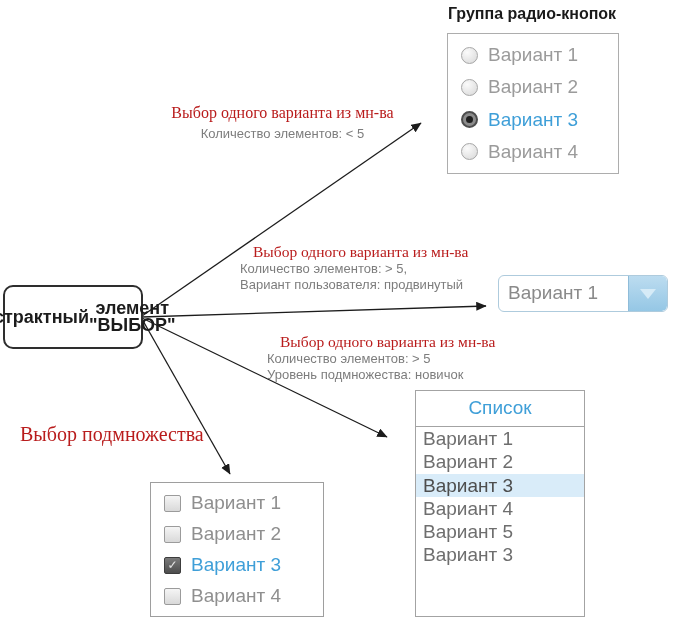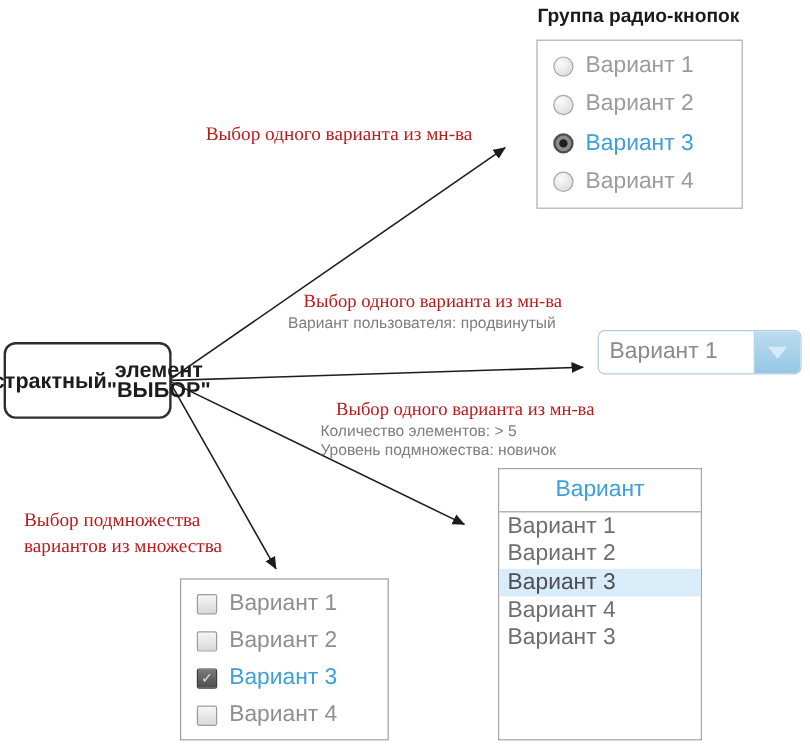--- a/index.html
+++ b/index.html
@@ -23,21 +23,21 @@
   .edge-label{color:#b91c1c;font-family:Liberation Serif, serif;font-size:16px;line-height:18px;}
   .edge-sub{color:#7d7d7d;font-family:"Liberation Sans",sans-serif;font-size:13px;line-height:15.5px;}
 
   .lbl-radio{left:140px;top:104px;width:285px;text-align:center;}
   .lbl-radio .edge-sub{margin-top:4px;}
   .lbl-dropdown{left:240px;top:243px;width:250px;}
   .lbl-dropdown .edge-label{padding-left:13px;font-size:15.5px;}
   .lbl-list{left:267px;top:333px;width:250px;}
   .lbl-list .edge-label{padding-left:13px;font-size:15.5px;}
   .lbl-checkbox{left:20px;top:423px;width:220px;}
-  .lbl-checkbox .edge-label{font-size:16px;line-height:22px;}
+  .lbl-checkbox .edge-label{font-size:20px;line-height:22px;}
 
   
   .group-title{font-weight:bold;font-size:16px;color:#1a1a1a;text-align:center;}
   .radio-title{left:432px;top:5px;width:200px;}
   .dropdown-title{left:494px;top:247px;width:178px;}
 
   
   .radio-box{
     left:447px;top:33px;width:172px;height:141px;border:1px solid #adadad;background:#fff;
     display:flex;flex-direction:column;justify-content:space-evenly;padding-left:13px;box-sizing:border-box;
@@ -101,36 +101,37 @@
     <line x1="142" y1="319" x2="230" y2="474" stroke="#1c1c1c" stroke-width="1.3" marker-end="url(#ah)"></line>
   </svg>
 
   <div class="abs node">
     <div>Абстрактный</div>
     <div>элемент "ВЫБОР"</div>
   </div>
 
   <div class="abs lbl-radio">
     <div class="edge-label">Выбор одного варианта из мн-ва</div>
+    <div class="edge-sub">Количество элементов: &lt; 5</div>
   </div>
 
   <div class="abs lbl-dropdown">
     <div class="edge-label">Выбор одного варианта из мн-ва</div>
+    <div class="edge-sub">Количество элементов: &gt; 5,</div>
     <div class="edge-sub">Вариант пользователя: продвинутый</div>
   </div>
 
   <div class="abs lbl-list">
     <div class="edge-label">Выбор одного варианта из мн-ва</div>
     <div class="edge-sub">Количество элементов: &gt; 5</div>
     <div class="edge-sub">Уровень подмножества: новичок</div>
   </div>
 
   <div class="abs lbl-checkbox">
     <div class="edge-label">Выбор подмножества</div>
-    <div class="edge-label">вариантов из множества</div>
   </div>
 
   <div class="abs group-title radio-title">Группа радио-кнопок</div>
   <div class="abs radio-box">
     <div class="opt-row">
       <span class="radio"></span>
       <span class="opt-label">Вариант 1</span>
     </div>
     <div class="opt-row">
       <span class="radio"></span>
@@ -147,25 +148,26 @@
   </div>
 
   <div class="abs dd-box">
     <div class="dd-value">Вариант 1</div>
     <div class="dd-btn">
       <span class="dd-tri"></span>
     </div>
   </div>
 
   <div class="abs list-box">
-    <div class="list-header">Вариант</div>
+    <div class="list-header">Список</div>
     <div class="list-item">Вариант 1</div>
     <div class="list-item">Вариант 2</div>
     <div class="list-item sel">Вариант 3</div>
     <div class="list-item">Вариант 4</div>
+    <div class="list-item">Вариант 5</div>
     <div class="list-item">Вариант 3</div>
   </div>
 
   <div class="abs check-box-group">
     <div class="opt-row">
       <span class="cb"></span>
       <span class="cb-label">Вариант 1</span>
     </div>
     <div class="opt-row">
       <span class="cb"></span>

